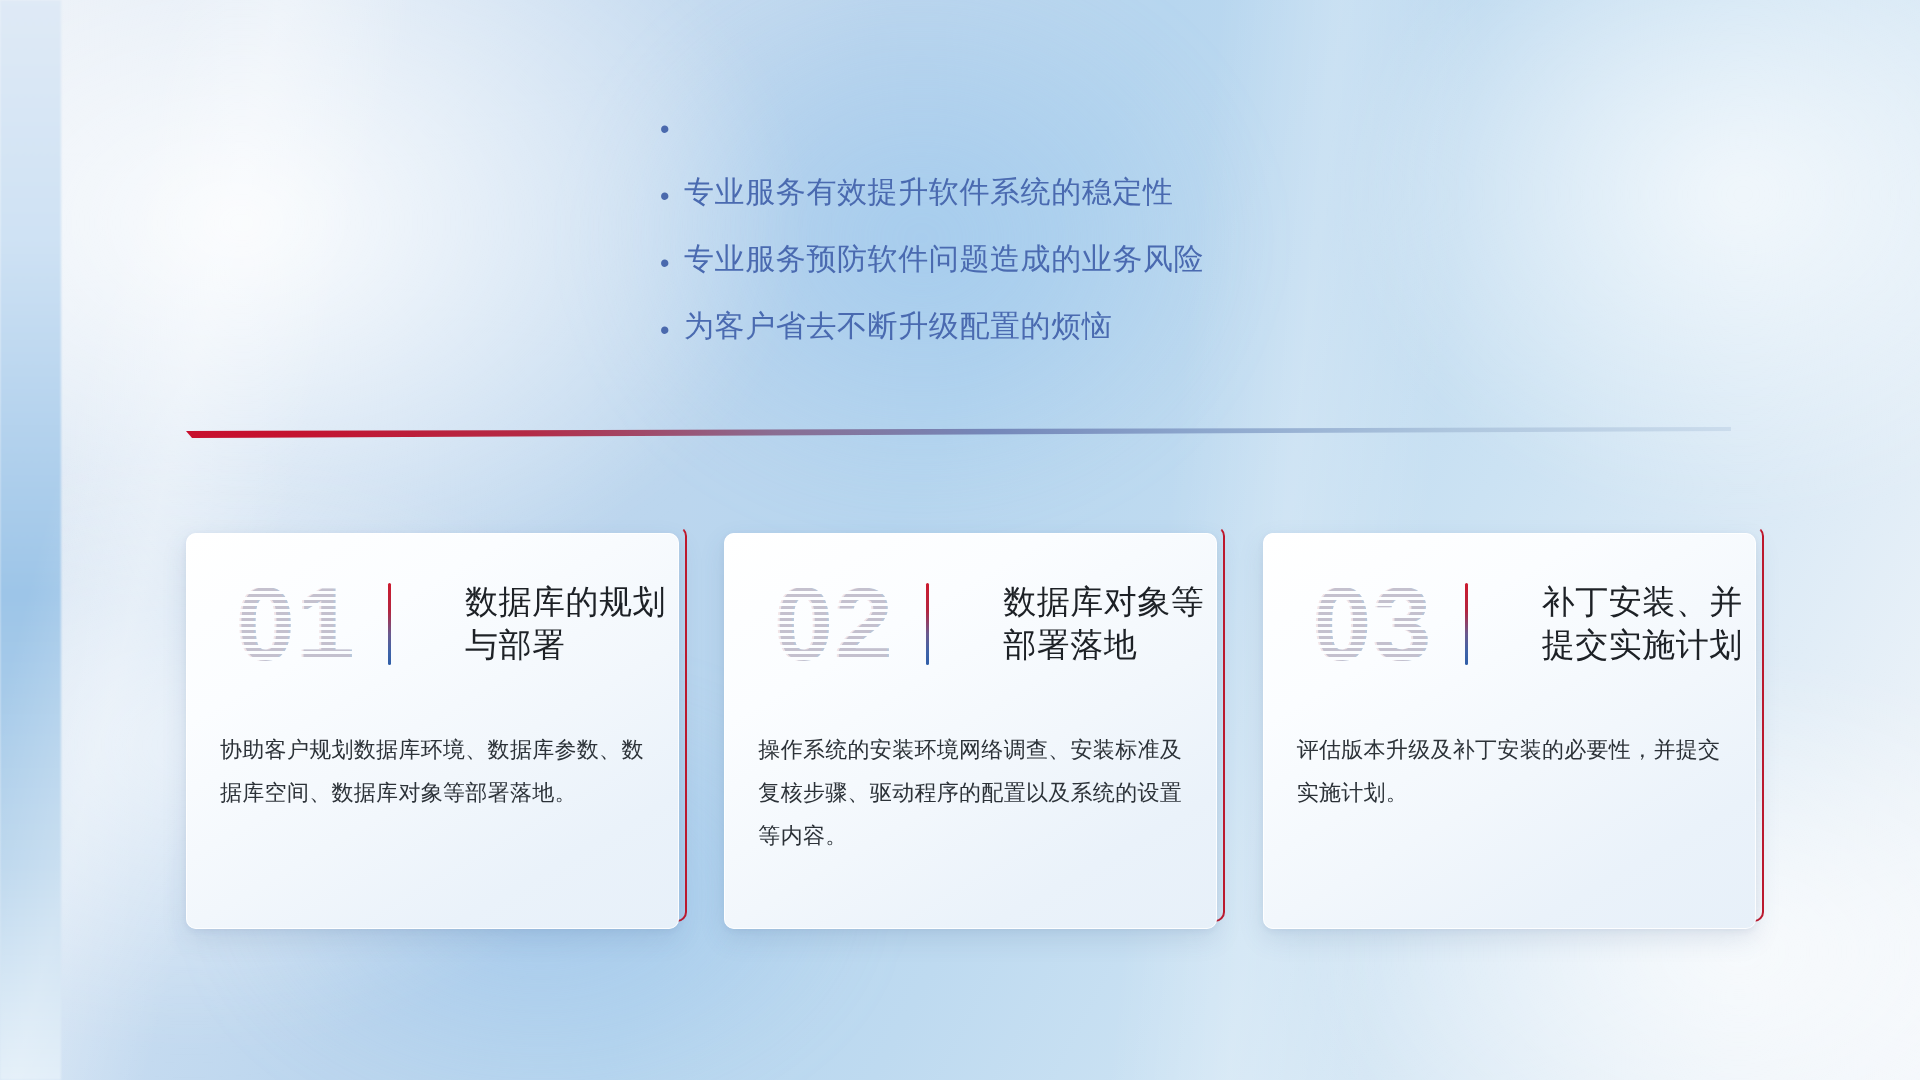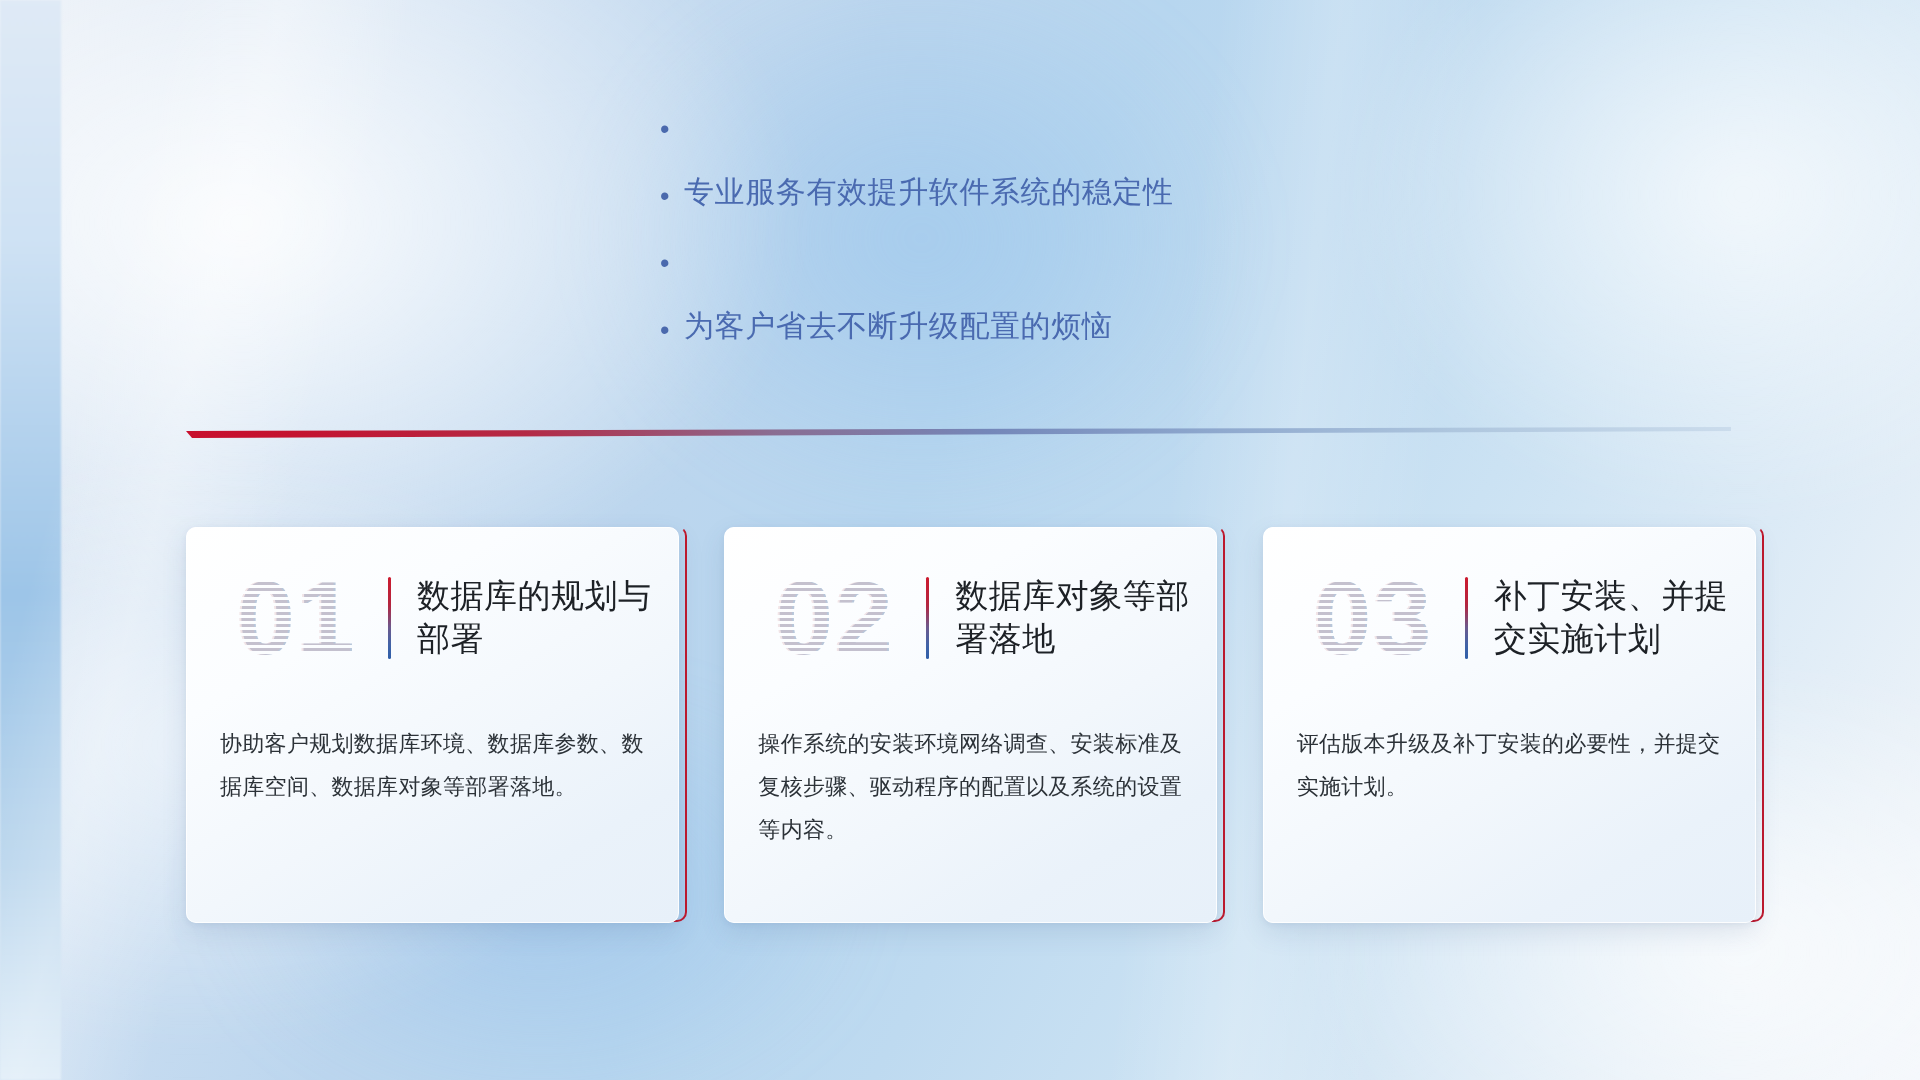--- a/index.html
+++ b/index.html
@@ -121,21 +121,21 @@
     position:absolute;
     left:8px; top:8px;
     width:493px; height:396px;
     border-radius:10px;
     border:2px solid #c0172b;
     border-left-color:transparent;
     border-top-color:transparent;
   }
   .card-face {
     position:absolute;
-    left:0; top:9px;
+    left:0; top:15px;
     width:493px; height:396px;
     border-radius:10px;
     background:
       linear-gradient(150deg, #ffffff 0%, #fbfdff 28%, #f2f7fc 58%, #eaf2fa 80%, #e7f0f9 100%);
     box-shadow: 0 10px 26px rgba(60,92,140,.13), 0 2px 6px rgba(60,92,140,.08);
     overflow:hidden;
     padding-left:12px;
   }
   .card-face::after {
     content:"";
@@ -182,20 +182,21 @@
     margin:0 26px 0 2px;
     background: linear-gradient(180deg, #cc1b2f 0%, #b4253f 34%, #6a5a8e 62%, #3f63a8 84%, #2f5ea8 100%);
     border-radius:2px;
   }
   .card-title {
     font-size:33px;
     line-height:1.3;
     color:#1d2126;
     font-weight:500;
     letter-spacing:.5px;
+    margin-left:48px;
   }
 
   .card-body {
     position:absolute;
     left:34px; top:196px;
     width:430px;
     font-size:22px;
     line-height:1.95;
     color:#2c3238;
     letter-spacing:.3px;
@@ -222,20 +223,21 @@
     <span class="bullet-dot">•</span>
   </div>
 
   <div class="bullet-row">
     <span class="bullet-dot">•</span>
     <span class="bullet-text">专业服务有效提升软件系统的稳定性</span>
   </div>
 
   <div class="bullet-row">
     <span class="bullet-dot">•</span>
+    <span class="bullet-text">专业服务预防软件问题造成的业务风险</span>
   </div>
 
   <div class="bullet-row">
     <span class="bullet-dot">•</span>
     <span class="bullet-text">为客户省去不断升级配置的烦恼</span>
   </div>
 
 </div>
 
 <div class="divider-wrap">

